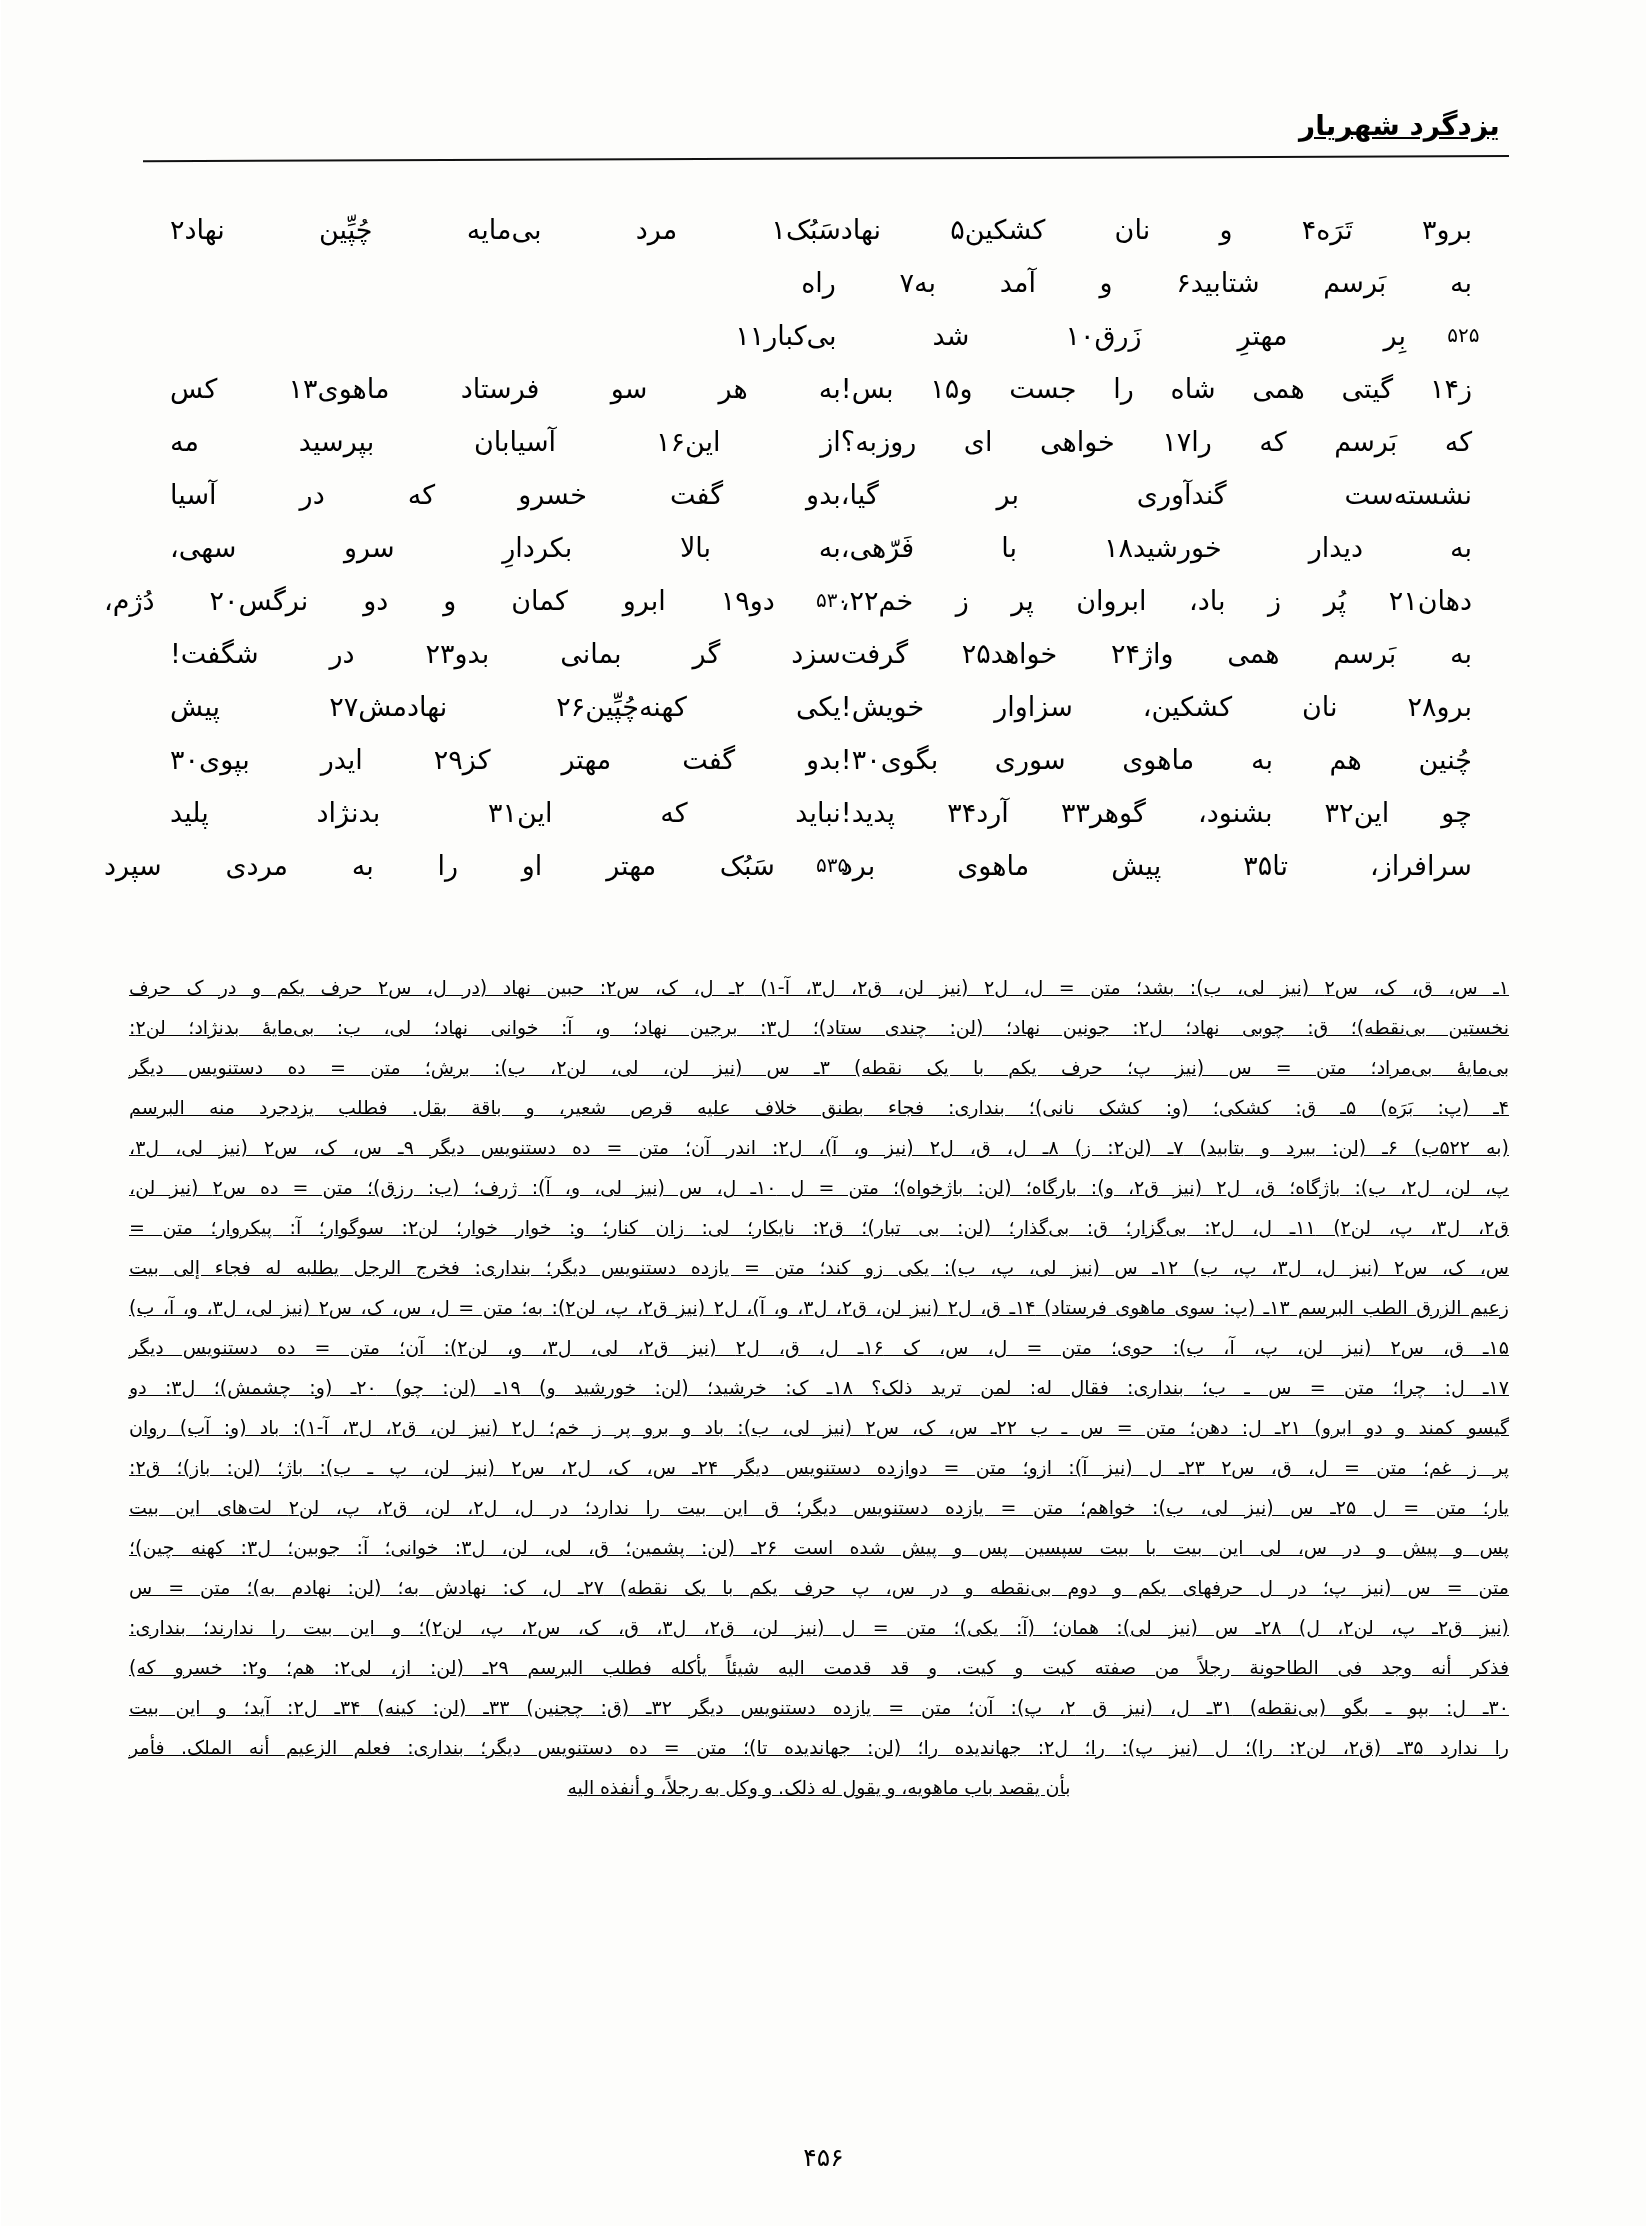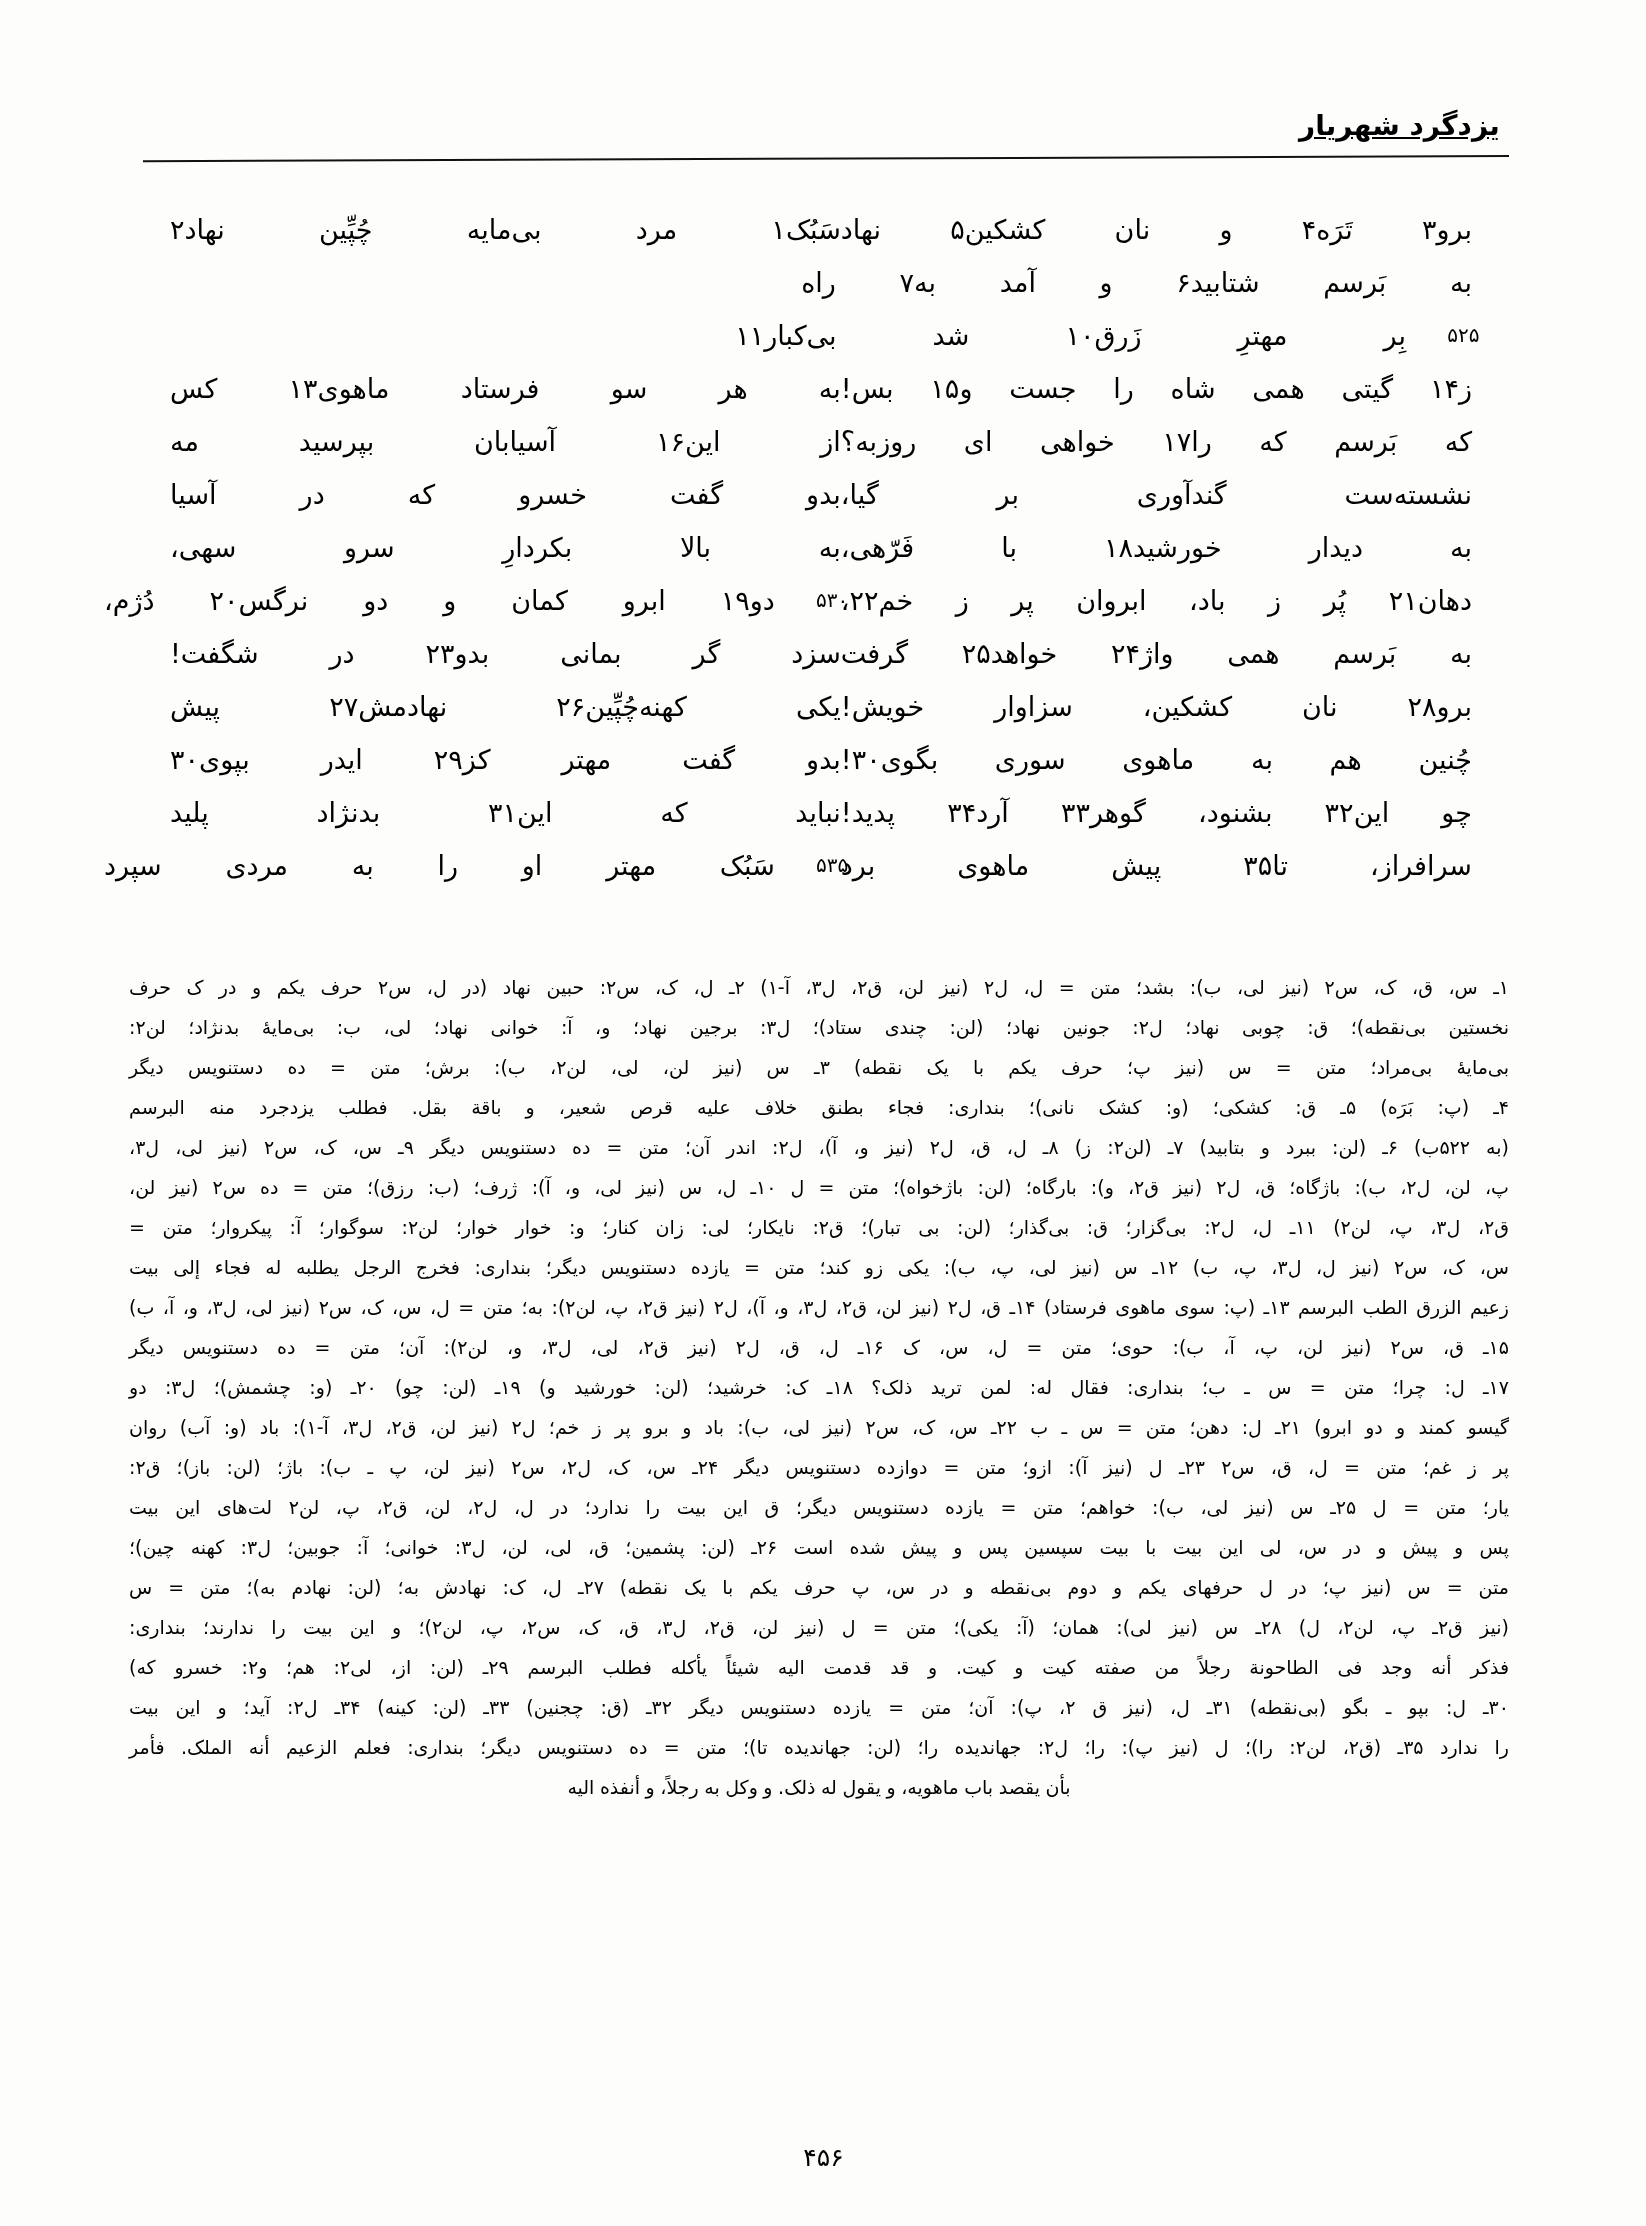--- a/index.html
+++ b/index.html
@@ -106,20 +106,21 @@
     position: absolute;
     top: 967px;
     left: 129px;
     right: 138px;
     direction: rtl;
     font-size: 19px;
     line-height: 40px;
     text-align: justify;
     text-align-last: justify;
     word-spacing: -0.5px;
+    text-decoration: underline;
   }
   .apparatus p {
     margin: 0;
     padding: 0;
     text-align: justify;
     text-align-last: justify;
   }
   .app-last {
     text-align-last: center !important;
   }

